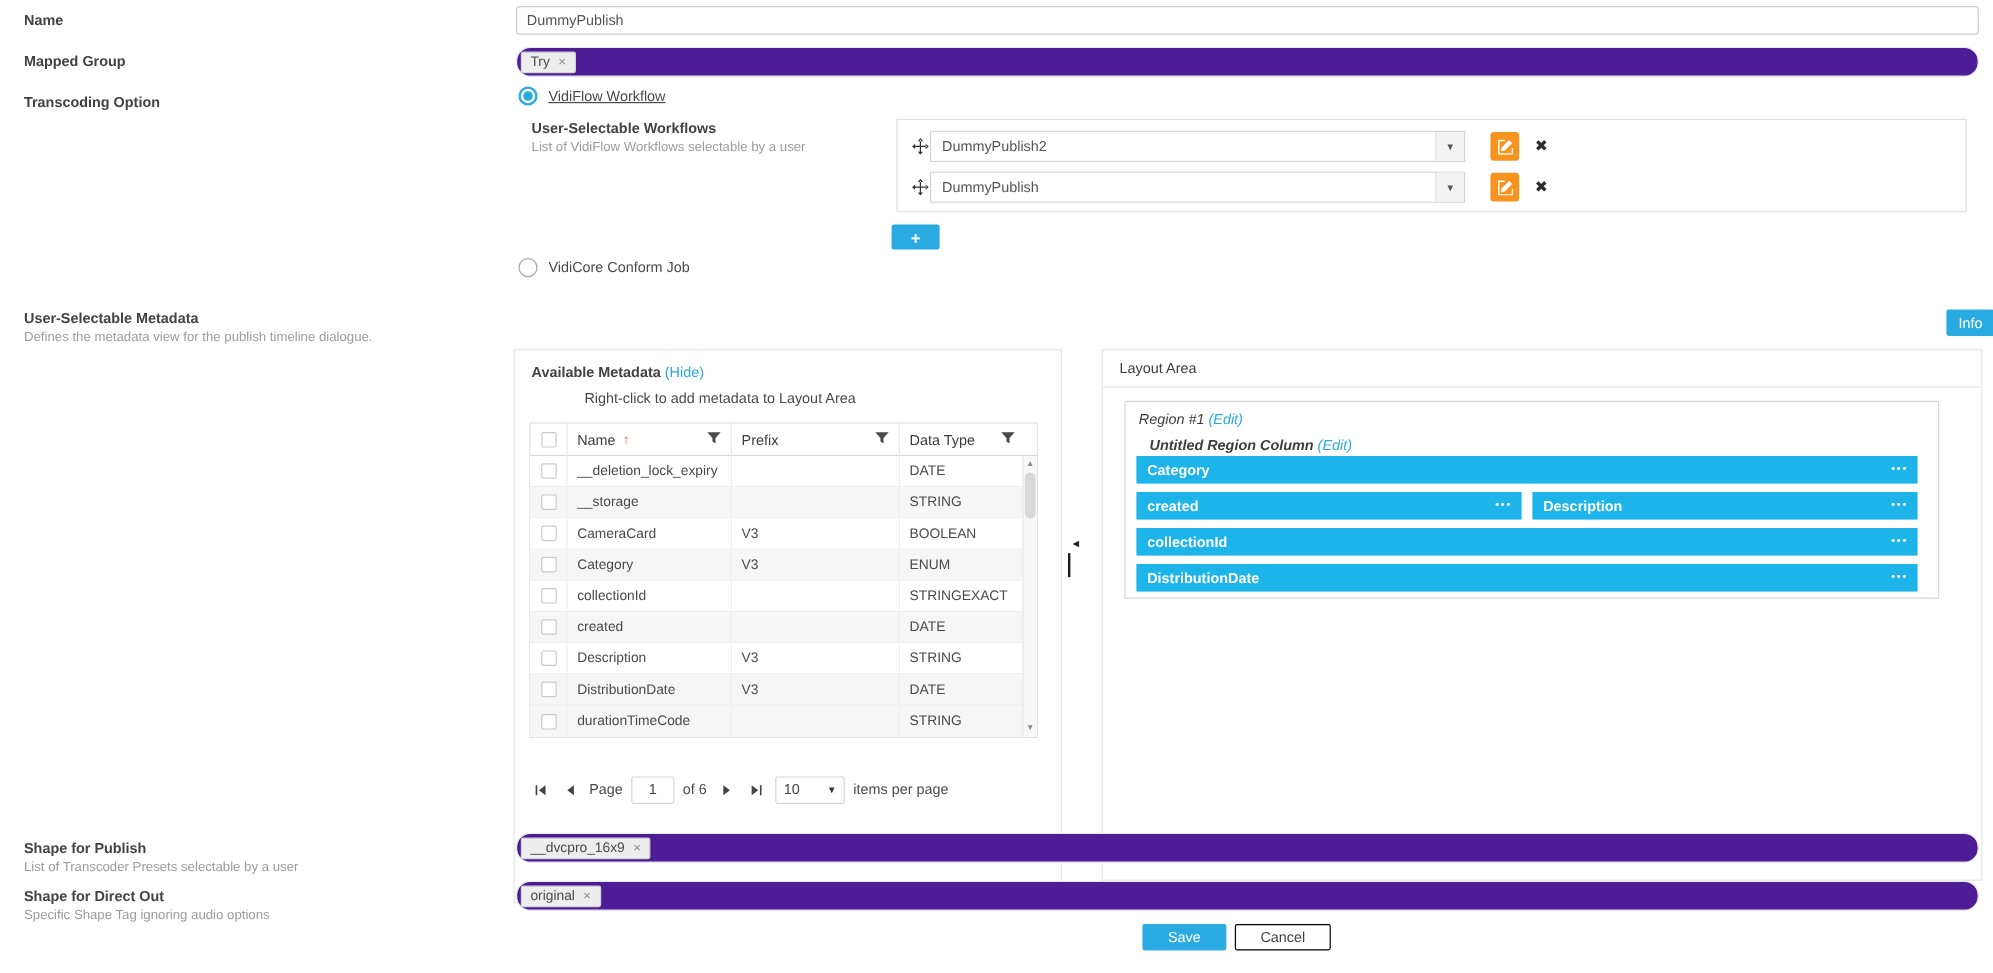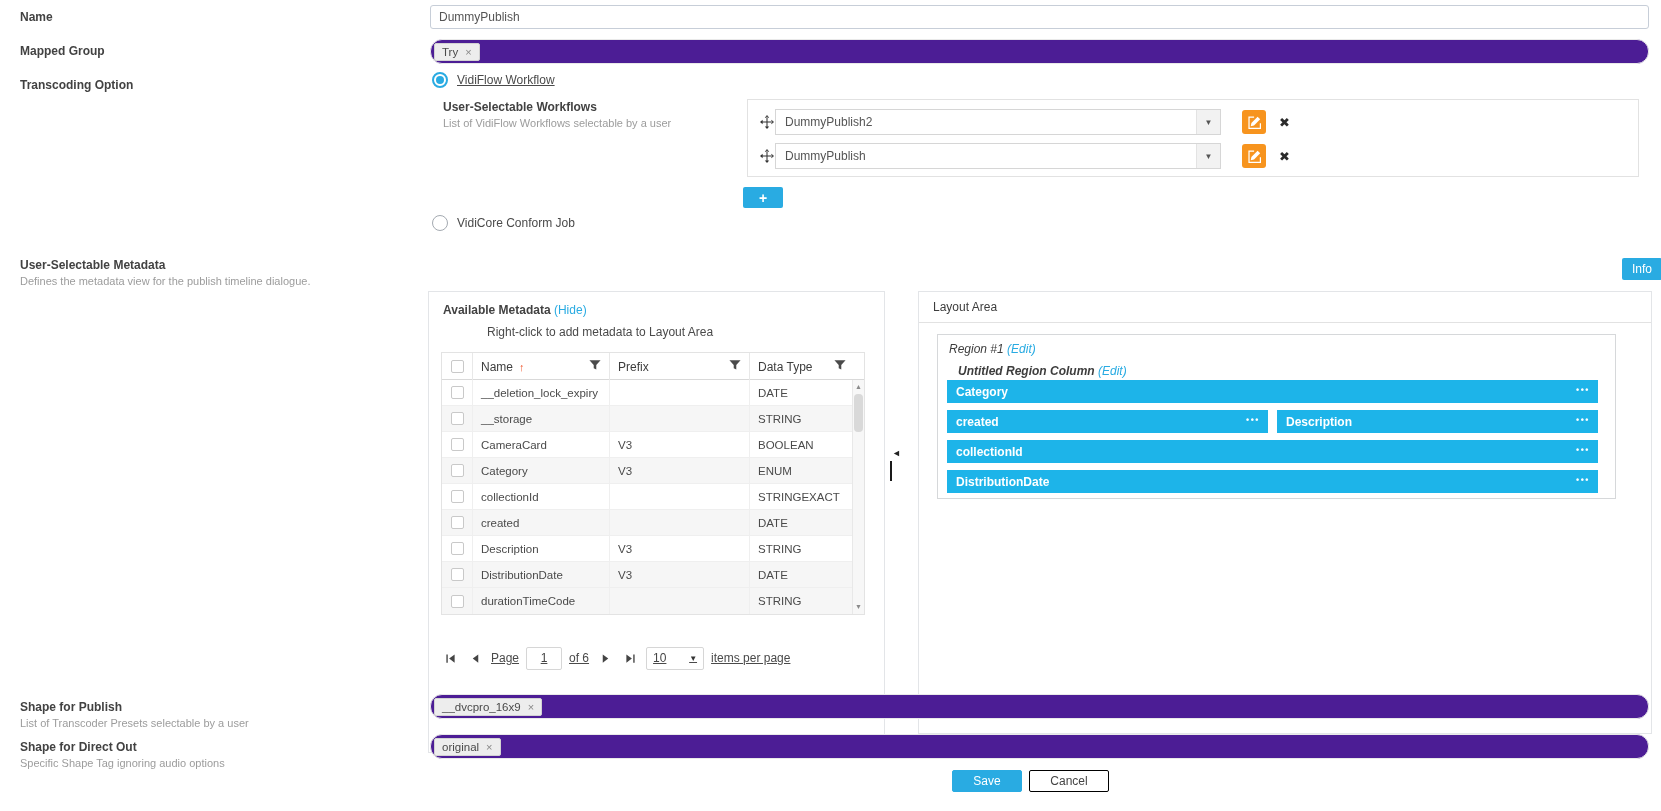--- a/index.html
+++ b/index.html
@@ -56,21 +56,21 @@
   .tcell { display:flex; align-items:center; padding:0 8px; color:#4a4a4a; border-left:1px solid #efefef;
            overflow:hidden; white-space:nowrap; font-size:11.5px; }
   .tcell:first-child { border-left:none; justify-content:center; }
   .cbx { width:13px; height:13px; border:1px solid #c9c9c9; border-radius:2px; background:#fff;
          appearance:none; -webkit-appearance:none; cursor:pointer; }
   .vsb { position:absolute; right:0; top:0; bottom:0; width:12px; background:#f7f7f7; border-left:1px solid #e8e8e8; }
   .vsb .ar { position:absolute; left:0; width:11px; height:12px; color:#8a8a8a; font-size:7px; text-align:center;
              line-height:12px; cursor:pointer; }
   .vsb .thumb { position:absolute; left:1px; width:9px; height:38px; background:#d9d9d9; border-radius:4px;
                 top:14px; cursor:grab; }
-  .pager { position:absolute; left:12px; display:flex; align-items:center; gap:7px; height:30px; color:#4a4a4a;text-decoration:underline; }
+  .pager { position:absolute; left:12px; display:flex; align-items:center; gap:7px; height:30px; color:#4a4a4a; }
   .pg-ic { width:18px; height:18px; display:inline-flex; align-items:center; justify-content:center; cursor:pointer; }
   .pg-input { width:36px; height:23px; border:1px solid #d6d6d6; text-align:center; font:12px "Liberation Sans",sans-serif;
               color:#444; border-radius:2px; }
   .pg-dd { width:58px; height:23px; border:1px solid #d6d6d6; border-radius:2px; display:flex; align-items:center;
            justify-content:space-between; padding:0 6px; cursor:pointer; font-size:12px; color:#444; }
   .pg-dd .dd { font-size:8px; color:#333; }
   .region-box { position:absolute; border:1px solid #d6d8da; background:#fff; }
   .italic { font-style:italic; }
   .bar { position:absolute; height:23px; background:#1db4e9; color:#fff; display:flex; align-items:center;
          padding:0 26px 0 9px; font-size:12px; font-weight:bold; cursor:pointer; }

